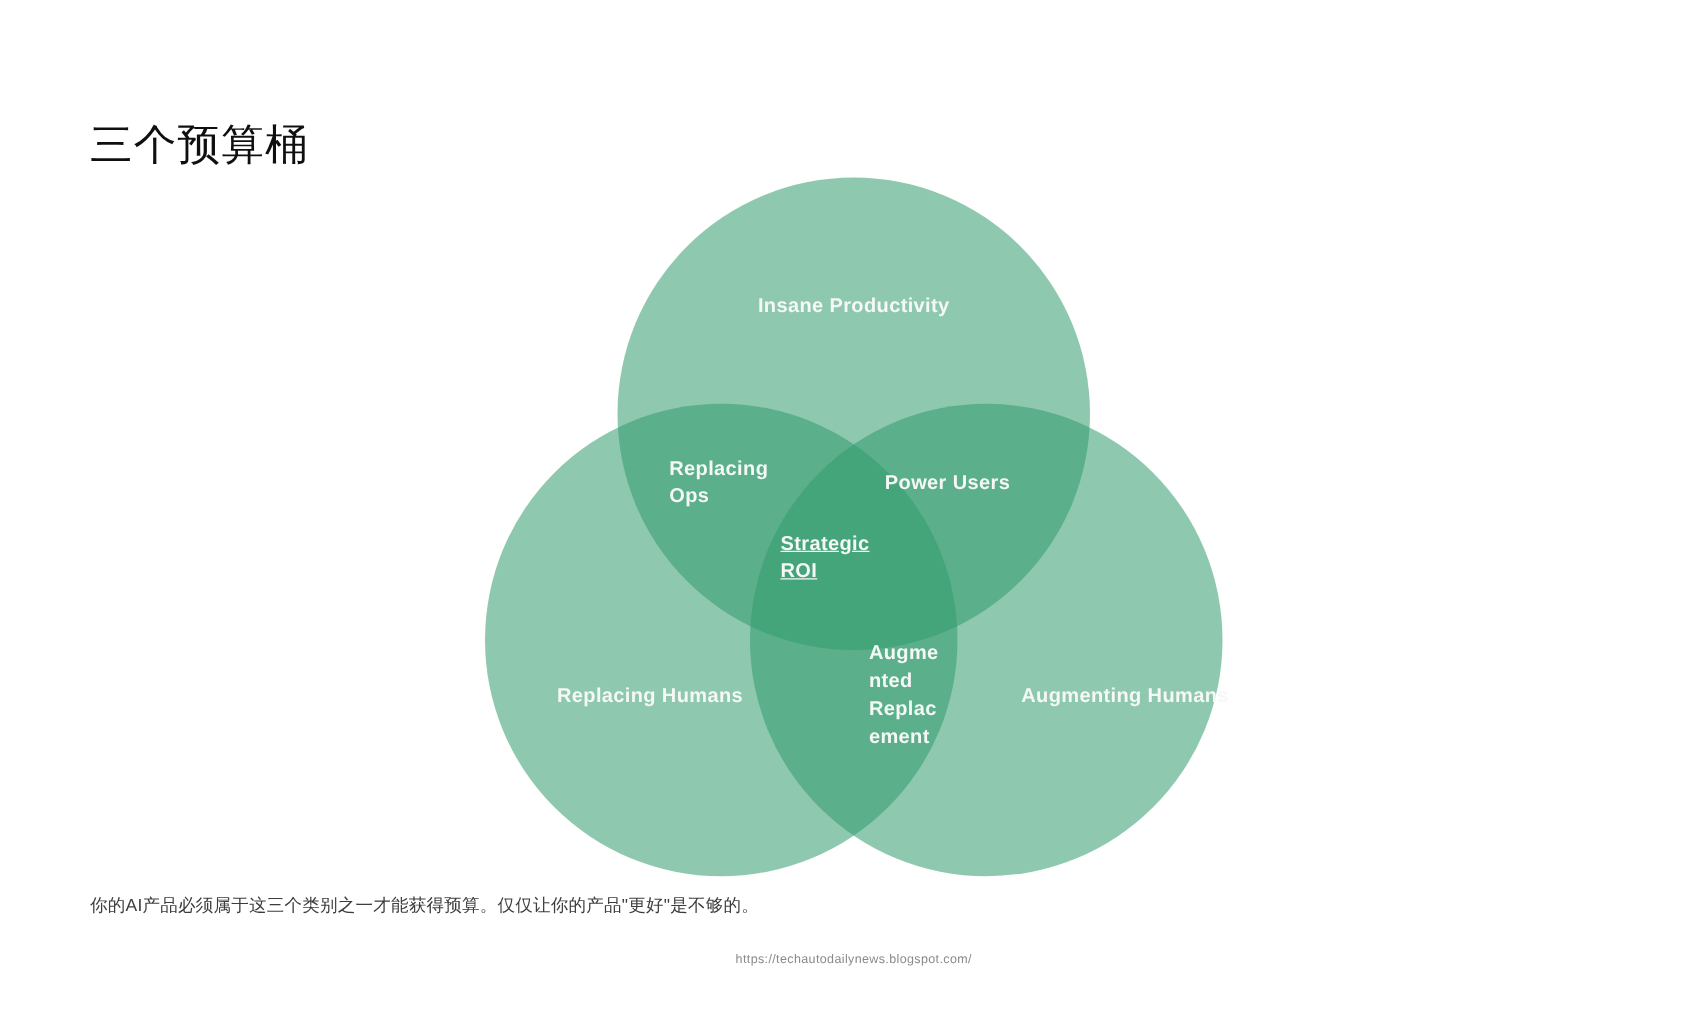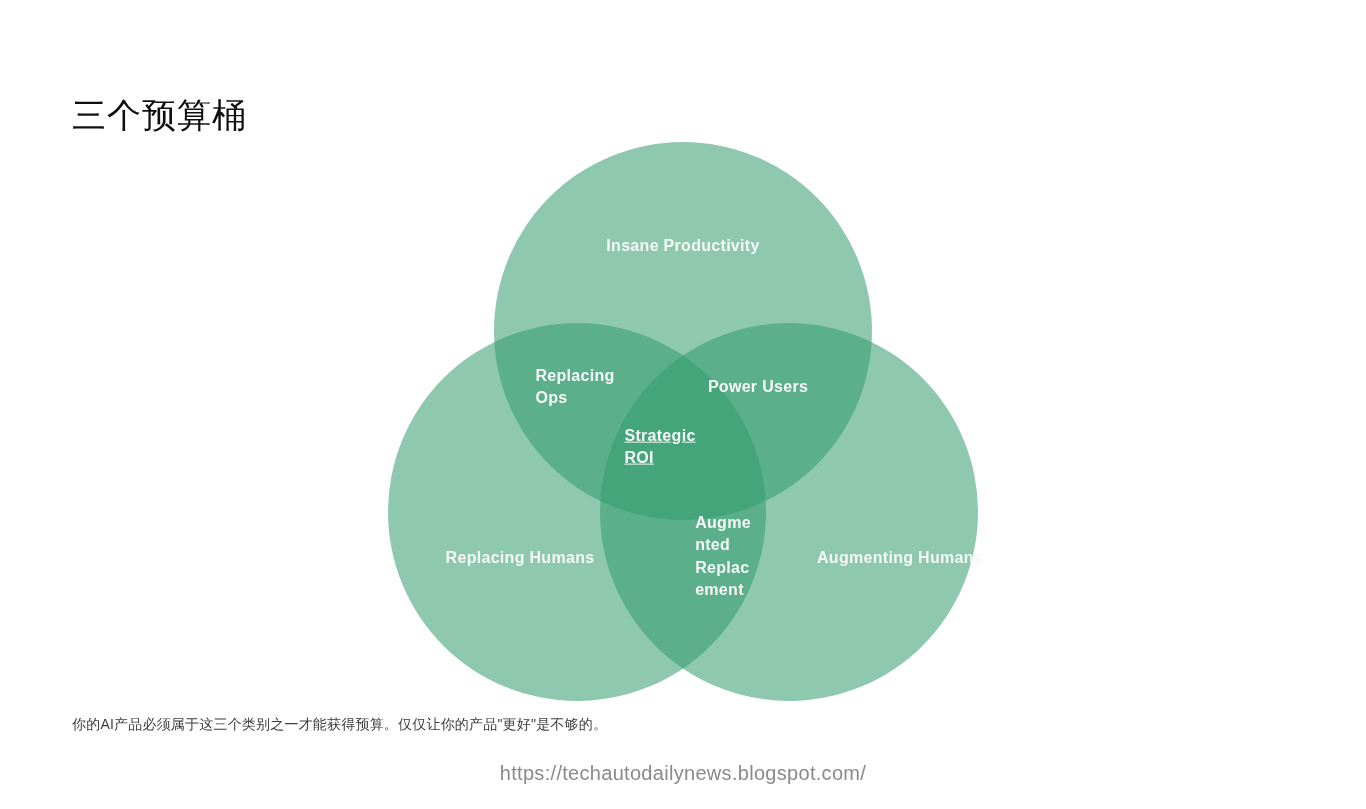--- a/index.html
+++ b/index.html
@@ -58,21 +58,21 @@
     font-size: 14px;
     color: #3c3c3c;
     letter-spacing: 0.2px;
   }
   .source-url {
     position: absolute;
     left: 0;
     top: 762px;
     width: 100%;
     text-align: center;
-    font-size: 20px;
+    font-size: 10px;
     color: #8a8a8a;
     letter-spacing: 0.3px;
   }
 </style>
 </head>
 <body>
 
 <div id="slide">
 
   <h1 class="slide-title">三个预算桶</h1>

